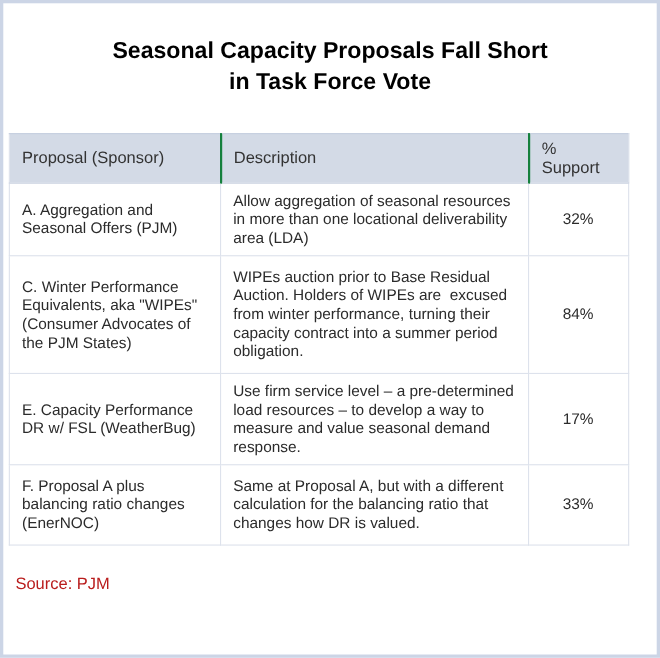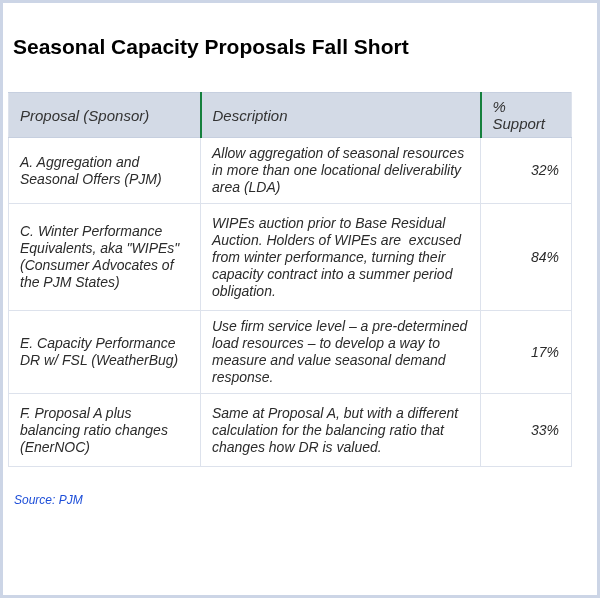--- a/index.html
+++ b/index.html
@@ -8,31 +8,31 @@
     height: 598px;
     box-sizing: border-box;
     background: #ffffff;
     border: 3px solid #ccd5e6;
     font-family: "Liberation Sans", sans-serif;
     color: #262626;
     overflow: hidden;
   }
   .title {
     margin: 30px 10px 0 10px;
+    text-align: center;
     font-size: 21px;
     font-weight: bold;
     line-height: 1.35;
     color: #000000;
   }
   table.proposals {
     border-collapse: collapse;
     table-layout: fixed;
     width: 563px;
     margin: 31px 10px 0 5px;
-    font-style: italic;
   }
   col.c1 { width: 192px; }
   col.c2 { width: 280px; }
   col.c3 { width: 91px; }
   th, td {
     border: 1px solid #dde2ec;
     font-weight: normal;
     text-align: left;
     vertical-align: middle;
     white-space: pre-wrap;
@@ -47,40 +47,39 @@
     border-top: 1px solid #c6cfdf;
     border-bottom: 1px solid #c6cfdf;
   }
   thead th + th { border-left: 2px solid #15803d; }
   td {
     font-size: 14px;
     line-height: 17px;
     color: #2b2b2b;
     padding: 7px 8px 7px 11px;
   }
-  td.num, th.num { text-align: right; padding-right: 12px; }
+  td.num, th.num { text-align: center; padding-right: 12px; }
   th.num { text-align: left; }
   tbody tr:nth-child(1) td { height: 48px; }
   tbody tr:nth-child(2) td { height: 92px; }
   tbody tr:nth-child(3) td { height: 48px; }
   tbody tr:nth-child(4) td { height: 58px; }
   tbody tr:nth-child(5) td { height: 48px; }
   .source {
     margin: 26px 0 0 11px;
-    font-size: 12px;
-    font-style: italic;
-    color: #1d4ed8;
+    font-size: 15px;
+    color: #b91c1c;
   }
 </style>
 </head>
 <body>
 
 <div>
 
-  <h1 class="title"><span>Seasonal Capacity Proposals Fall Short</span><br></h1>
+  <h1 class="title"><span>Seasonal Capacity Proposals Fall Short</span><br><span>in Task Force Vote</span></h1>
 
   <table class="proposals">
     <colgroup>
         <col class="c1">
         <col class="c2">
         <col class="c3">
       </colgroup>
     <thead>
       <tr>
         <th>Proposal (Sponsor)</th>

